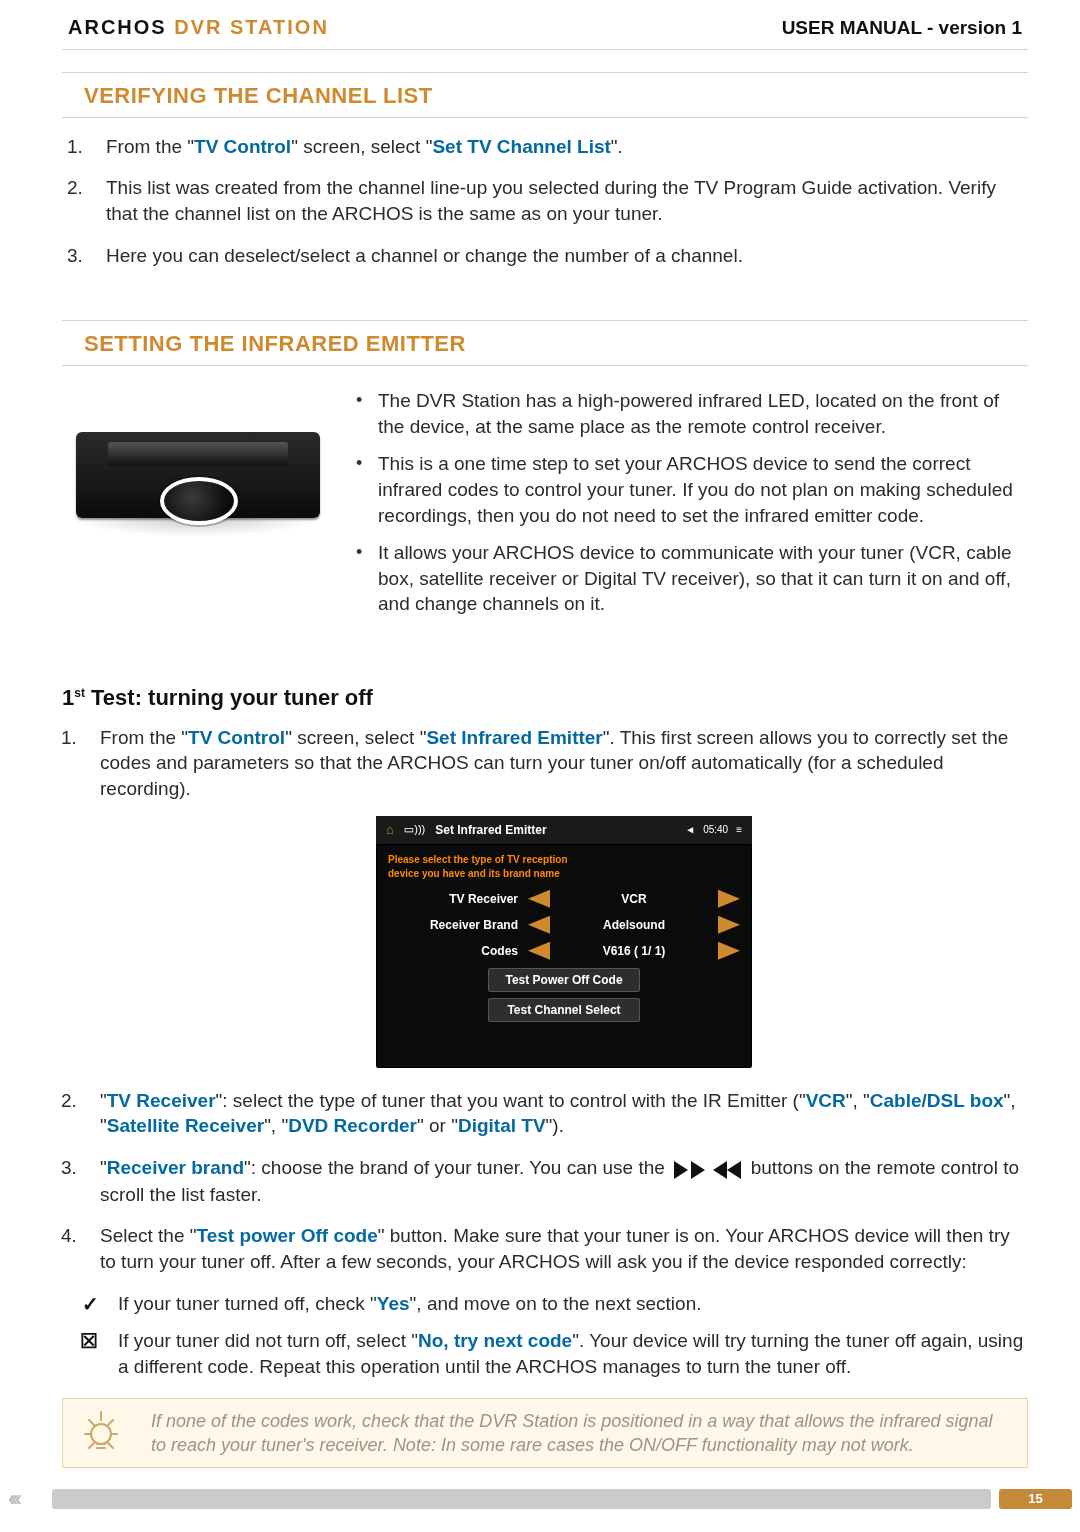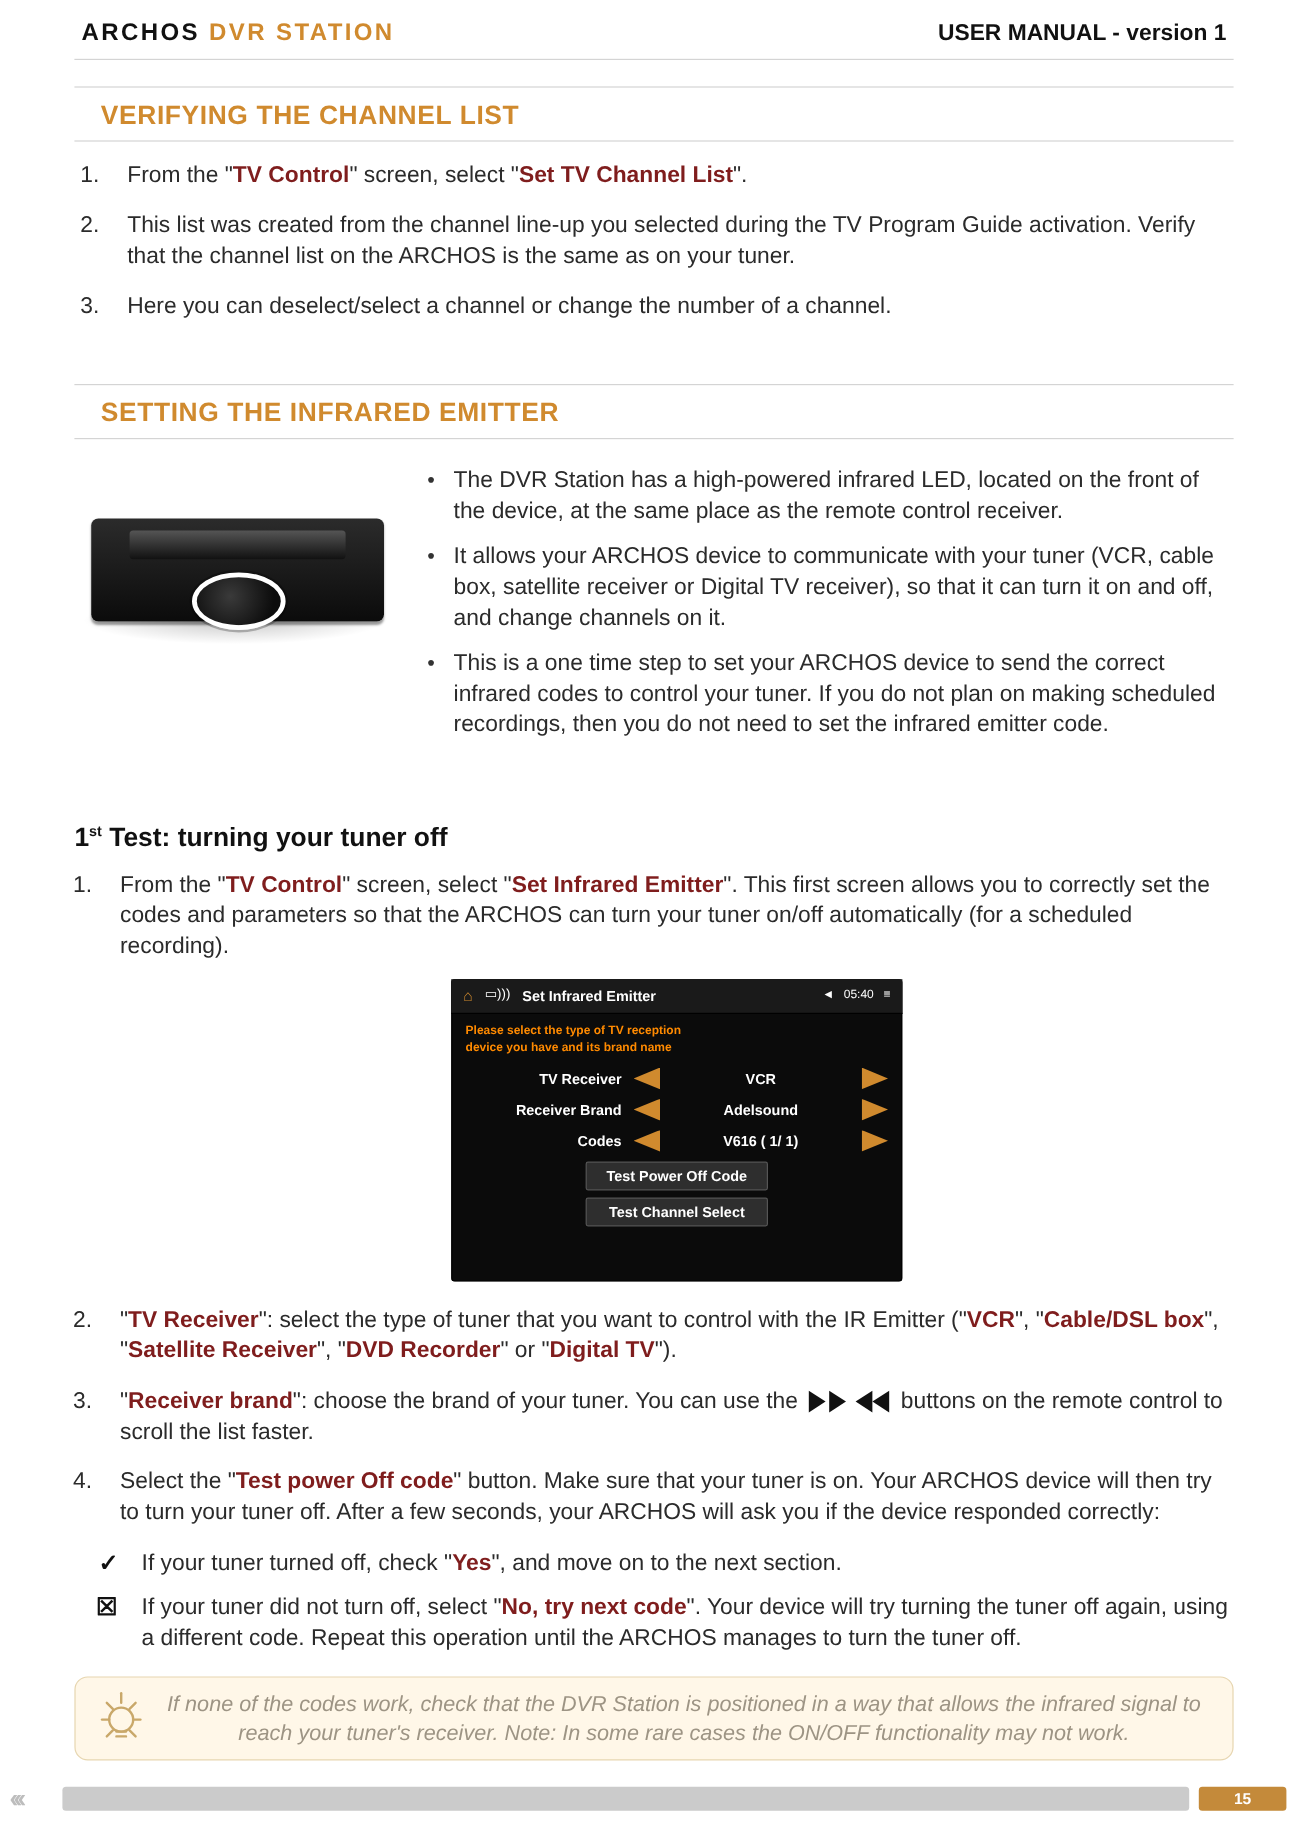--- a/index.html
+++ b/index.html
@@ -90,34 +90,34 @@
   .inline-icons{display:inline-block;vertical-align:middle;margin:0 4px;}
   .tri{display:inline-block;width:0;height:0;vertical-align:middle;}
   .tri.fr{border-top:9px solid transparent;border-bottom:9px solid transparent;border-left:14px solid #111;margin-right:3px;}
   .tri.rr{border-top:9px solid transparent;border-bottom:9px solid transparent;border-right:14px solid #111;}
 
   .check-line,.cross-line{position:relative;padding-left:40px;margin:10px 0 12px 16px;}
   .check-line::before{content:"✓";position:absolute;left:4px;top:0;font-weight:700;color:#111;font-size:20px;}
   .cross-line::before{content:"☒";position:absolute;left:2px;top:0;font-weight:700;color:#111;font-size:20px;}
 
   .tip-box{
-    display:flex;gap:10px;align-items:center;border:1px solid var(--tip-border);background:var(--tip-bg);
-    padding:10px 18px;margin-top:18px;border-radius:11px;color:var(--tip-text);font-style:italic;font-size:18px;text-align:center;
+    display:flex;gap:30px;align-items:center;border:1px solid var(--tip-border);background:var(--tip-bg);
+    padding:10px 18px;margin-top:18px;border-radius:0;color:var(--tip-text);font-style:italic;font-size:18px;
   }
   .bulb{width:40px;height:46px;flex:0 0 40px;position:relative;}
   .bulb svg{width:100%;height:100%;}
 
   .footer{
     position:absolute;left:0;right:0;bottom:18px;display:flex;align-items:center;width:100%;
   }
   .footer .lmark{width:40px;color:#bdbdbd;font-weight:700;letter-spacing:-4px;font-size:22px;padding-left:8px;}
   .footer .bar{flex:1;height:20px;background:var(--footer-bar);border-radius:3px;margin:0 8px 0 4px;}
   .footer .cap{width:73px;height:20px;background:var(--footer-cap);border-radius:3px;color:#fff;
     display:flex;align-items:center;justify-content:center;font-weight:700;font-size:13px;margin-right:8px;}
-  b{font-weight:700;color:#7f1d1d;}
+  b{font-weight:700;color:#0369a1;}
 </style>
 </head>
 <body>
 
 <div class="page">
 
   <div class="header-row">
     <div class="brand">
       <span class="a">ARCHOS</span>
       <span class="d">DVR STATION</span>
@@ -145,22 +145,22 @@
   <hr class="section-hr">
   <div class="content-block ir-row">
     <div class="device-figure">
       <div class="shadow"></div>
       <div class="dock"></div>
       <div class="slot"></div>
       <div class="led"></div>
     </div>
     <ul class="bul">
       <li>The DVR Station has a high-powered infrared LED, located on the front of the device, at the same place as the remote control receiver.</li>
+      <li>This is a one time step to set your ARCHOS device to send the correct infrared codes to control your tuner. If you do not plan on making scheduled recordings, then you do not need to set the infrared emitter code.</li>
       <li>It allows your ARCHOS device to communicate with your tuner (VCR, cable box, satellite receiver or Digital TV receiver), so that it can turn it on and off, and change channels on it.</li>
-      <li>This is a one time step to set your ARCHOS device to send the correct infrared codes to control your tuner. If you do not plan on making scheduled recordings, then you do not need to set the infrared emitter code.</li>
     </ul>
   </div>
 
   <div class="sub-heading">
     <span>1</span><sup>st</sup><span> Test: turning your tuner off</span>
   </div>
 
   <ol class="num">
     <li>
       <span>From the "</span><b>TV Control</b><span>" screen, select "</span><b>Set Infrared Emitter</b><span>". This first screen allows you to correctly set the codes and parameters so that the ARCHOS can turn your tuner on/off automatically (for a scheduled recording).</span>

